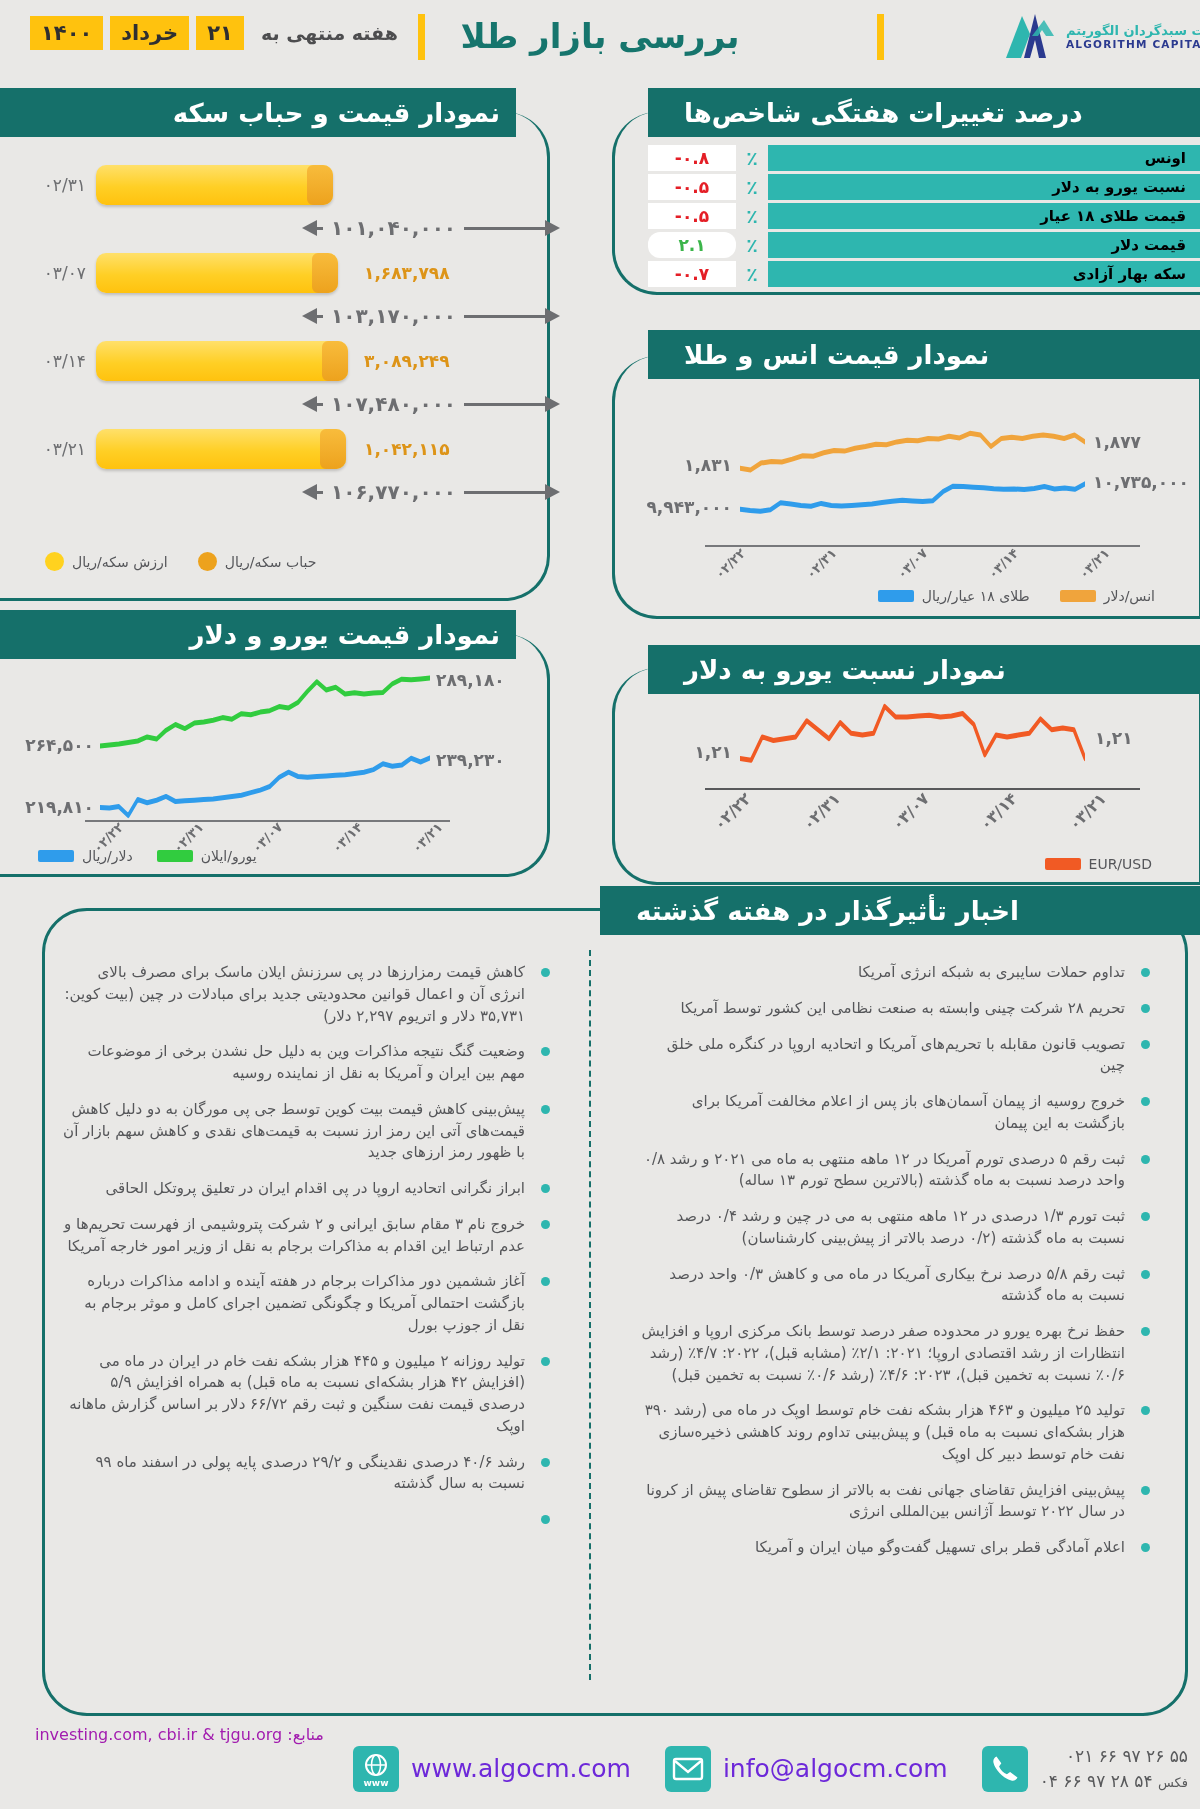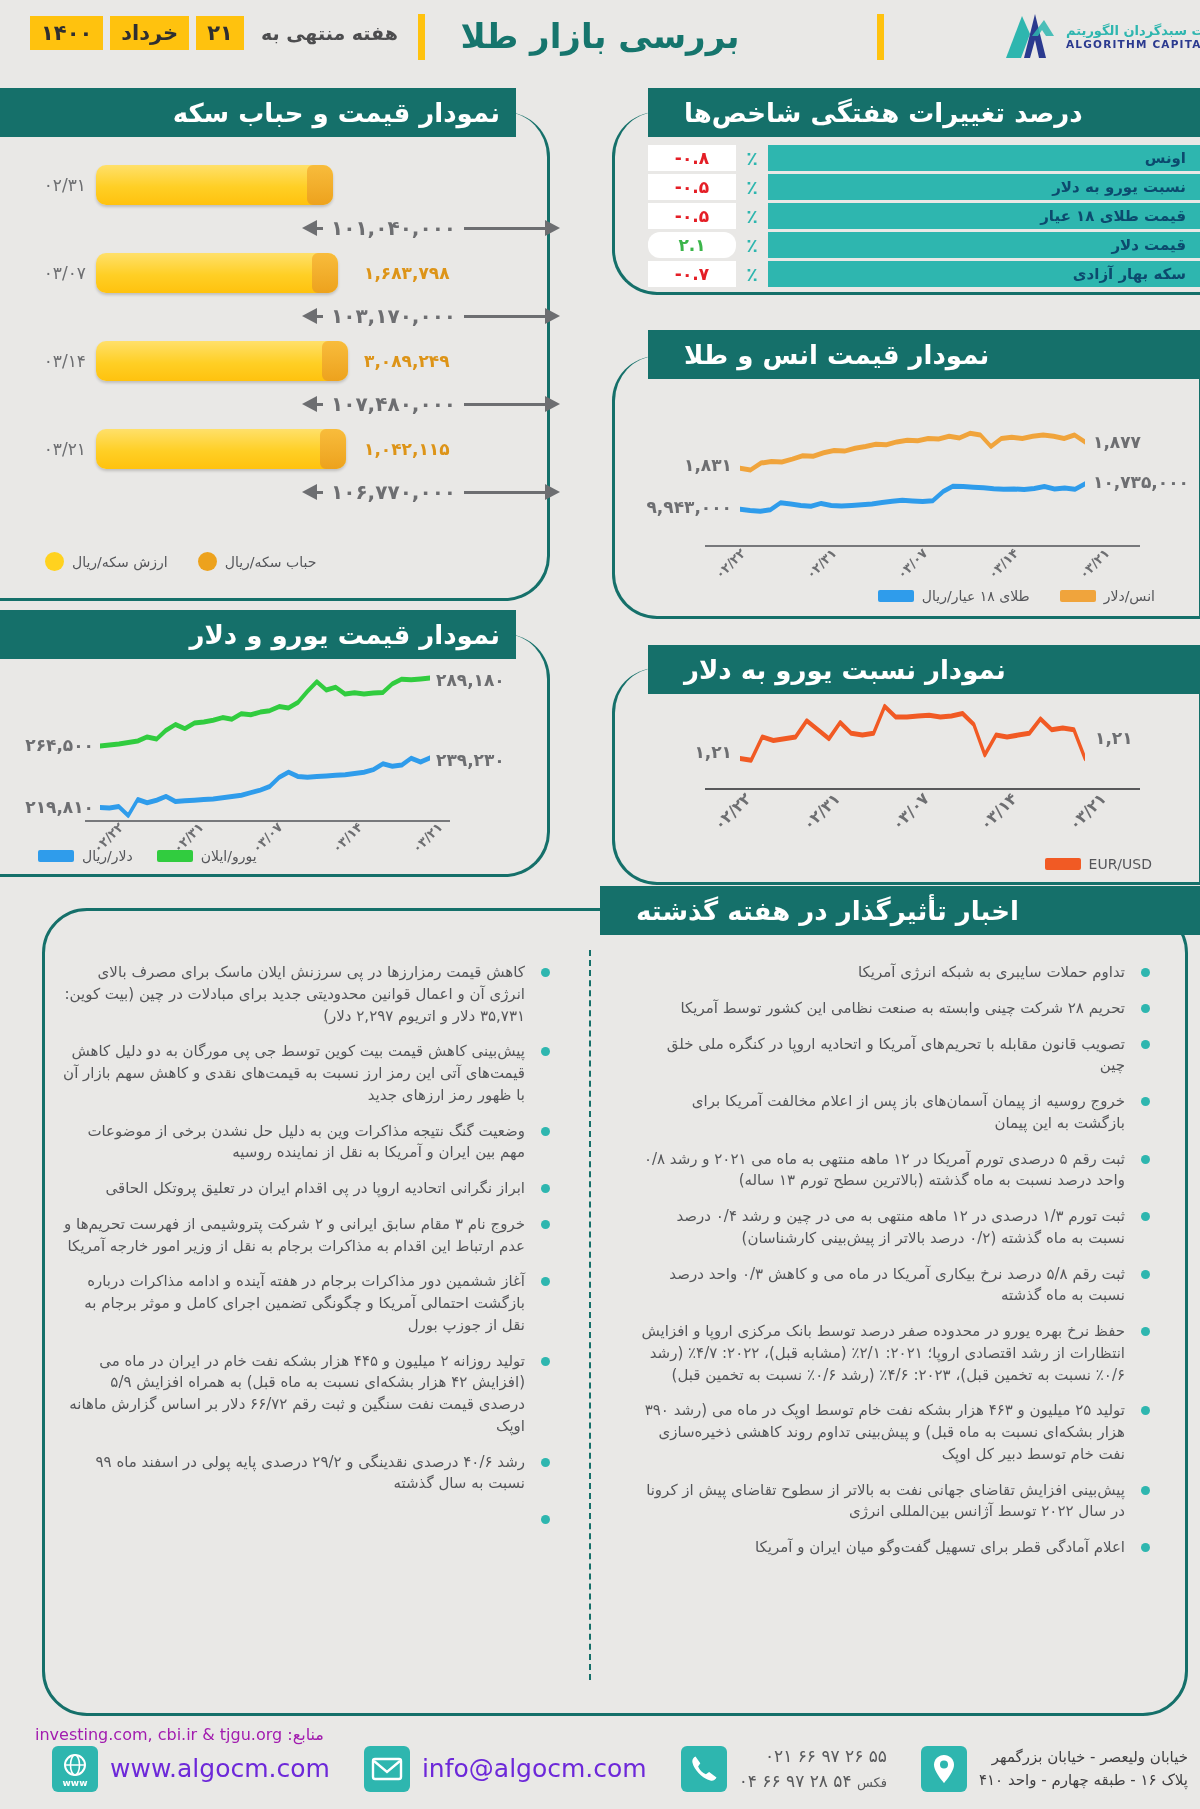--- a/index.html
+++ b/index.html
@@ -14,21 +14,21 @@
   
   .bracket{position:absolute;border:3px solid #15706a;pointer-events:none;border-top:none}
   
   .chip{background:#ffc20e;color:#2f2f31;font-weight:bold;font-size:21px;padding:5px 11px}
   .week-label{font-weight:bold;font-size:19px;color:#4d4d4f;margin-left:10px}
   .vsep{position:absolute;width:7px;height:46px;background:#ffc20e;top:14px}
   .page-title{position:absolute;left:0;right:0;top:16px;text-align:center;
               font-size:34px;font-weight:bold;color:#16756d}
   
   .idx-row{display:flex;align-items:stretch;height:26px;margin-bottom:3px}
-  .idx-bar{flex:1;background:#2eb6af;color:#0c4a6e;font-weight:bold;font-size:15px;
+  .idx-bar{flex:1;background:#2eb6af;color:#000000;font-weight:bold;font-size:15px;
            display:flex;align-items:center;padding-right:14px}
   .idx-pct{width:32px;color:#2eb6af;font-weight:bold;font-size:19px;display:flex;
            align-items:center;justify-content:center}
   .idx-val{width:88px;background:#fff;display:flex;align-items:center;justify-content:center;
            font-weight:bold;font-size:17px;direction:ltr}
   
   .bar-row{display:flex;direction:ltr;align-items:center;height:40px}
   .bar-date{width:86px;text-align:right;color:#6d6e71;font-size:17px;padding-right:10px;direction:ltr}
   .bar-track{width:252px;position:relative;direction:ltr}
   .bar-fill{height:40px;border-radius:10px;position:relative;
@@ -323,46 +323,36 @@
   <div class="news-item"><span class="bullet"></span><span>ثبت تورم ۱/۳ درصدی در ۱۲ ماهه منتهی به می در چین و رشد ۰/۴ درصد نسبت به ماه گذشته (۰/۲ درصد بالاتر از پیش‌بینی کارشناسان)</span></div>
   <div class="news-item"><span class="bullet"></span><span>ثبت رقم ۵/۸ درصد نرخ بیکاری آمریکا در ماه می و کاهش ۰/۳ واحد درصد نسبت به ماه گذشته</span></div>
   <div class="news-item"><span class="bullet"></span><span>حفظ نرخ بهره یورو در محدوده صفر درصد توسط بانک مرکزی اروپا و افزایش انتظارات از رشد اقتصادی اروپا؛ ۲۰۲۱: ۲/۱٪ (مشابه قبل)، ۲۰۲۲: ۴/۷٪ (رشد ۰/۶٪ نسبت به تخمین قبل)، ۲۰۲۳: ۴/۶٪ (رشد ۰/۶٪ نسبت به تخمین قبل)</span></div>
   <div class="news-item"><span class="bullet"></span><span>تولید ۲۵ میلیون و ۴۶۳ هزار بشکه نفت خام توسط اوپک در ماه می (رشد ۳۹۰ هزار بشکه‌ای نسبت به ماه قبل) و پیش‌بینی تداوم روند کاهشی ذخیره‌سازی نفت خام توسط دبیر کل اوپک</span></div>
   <div class="news-item"><span class="bullet"></span><span>پیش‌بینی افزایش تقاضای جهانی نفت به بالاتر از سطوح تقاضای پیش از کرونا در سال ۲۰۲۲ توسط آژانس بین‌المللی انرژی</span></div>
   <div class="news-item"><span class="bullet"></span><span>اعلام آمادگی قطر برای تسهیل گفت‌وگو میان ایران و آمریکا</span></div>
 </div>
 
 <div class="news-col" style="left:62px;top:962px;width:488px">
   <div class="news-item"><span class="bullet"></span><span>کاهش قیمت رمزارزها در پی سرزنش ایلان ماسک برای مصرف بالای انرژی آن و اعمال قوانین محدودیتی جدید برای مبادلات در چین (بیت کوین: ۳۵,۷۳۱ دلار و اتریوم ۲,۲۹۷ دلار)</span></div>
+  <div class="news-item"><span class="bullet"></span><span>وضعیت گنگ نتیجه مذاکرات وین به دلیل حل نشدن برخی از موضوعات مهم بین ایران و آمریکا به نقل از نماینده روسیه</span></div>
   <div class="news-item"><span class="bullet"></span><span>پیش‌بینی کاهش قیمت بیت کوین توسط جی پی مورگان به دو دلیل کاهش قیمت‌های آتی این رمز ارز نسبت به قیمت‌های نقدی و کاهش سهم بازار آن با ظهور رمز ارزهای جدید</span></div>
-  <div class="news-item"><span class="bullet"></span><span>وضعیت گنگ نتیجه مذاکرات وین به دلیل حل نشدن برخی از موضوعات مهم بین ایران و آمریکا به نقل از نماینده روسیه</span></div>
   <div class="news-item"><span class="bullet"></span><span>ابراز نگرانی اتحادیه اروپا در پی اقدام ایران در تعلیق پروتکل الحاقی</span></div>
   <div class="news-item"><span class="bullet"></span><span>خروج نام ۳ مقام سابق ایرانی و ۲ شرکت پتروشیمی از فهرست تحریم‌ها و عدم ارتباط این اقدام به مذاکرات برجام به نقل از وزیر امور خارجه آمریکا</span></div>
   <div class="news-item"><span class="bullet"></span><span>آغاز ششمین دور مذاکرات برجام در هفته آینده و ادامه مذاکرات درباره بازگشت احتمالی آمریکا و چگونگی تضمین اجرای کامل و موثر برجام به نقل از جوزپ بورل</span></div>
   <div class="news-item"><span class="bullet"></span><span>تولید روزانه ۲ میلیون و ۴۴۵ هزار بشکه نفت خام در ایران در ماه می (افزایش ۴۲ هزار بشکه‌ای نسبت به ماه قبل) به همراه افزایش ۵/۹ درصدی قیمت نفت سنگین و ثبت رقم ۶۶/۷۲ دلار بر اساس گزارش ماهانه اوپک</span></div>
   <div class="news-item"><span class="bullet"></span><span>رشد ۴۰/۶ درصدی نقدینگی و ۲۹/۲ درصدی پایه پولی در اسفند ماه ۹۹ نسبت به سال گذشته</span></div>
   <div class="news-item"><span class="bullet"></span></div>
 </div>
 
 <div class="sources" style="left:35px;top:1725px">
   <span>منابع:</span>
   <span dir="ltr">investing.com, cbi.ir &amp; tjgu.org</span>
 </div>
 
 <div class="contact" style="right:12px;top:1744px">
-  <div class="c-item">
-    <div class="c-small">
-      <div>خیابان ولیعصر - خیابان بزرگمهر</div>
-      <div>پلاک ۱۶ - طبقه چهارم - واحد ۴۱۰</div>
-    </div>
-    <svg class="c-icon" viewBox="0 0 46 46">
-      <path d="M23 9c-5.5 0-10 4.3-10 9.7C13 26 23 37 23 37s10-11 10-18.3C33 13.3 28.5 9 23 9z" fill="#fff"></path>
-      <circle cx="23" cy="18.6" r="4" fill="#2eb6af"></circle>
-    </svg>
-  </div>
   <div class="c-item">
     <div>
       <div class="phone-line"><span dir="ltr">۰۲۱ ۶۶ ۹۷ ۲۶ ۵۵</span></div>
       <div class="phone-line"><span class="fax-label">فکس</span>
         <span dir="ltr">۰۴ ۶۶ ۹۷ ۲۸ ۵۴</span></div>
     </div>
     <svg class="c-icon" viewBox="0 0 46 46">
       <path d="M14.5 10.5c-2.4 1.2-3.7 3.4-3 6.2 1.8 7.5 10.3 16 17.8 17.8 2.8.7 5-.6 6.2-3l-7.4-5.4-3.2 2.2c-3.4-1.4-6.4-4.4-7.8-7.8l2.2-3.2-4.8-6.8z" fill="#fff"></path>
     </svg>
   </div>

